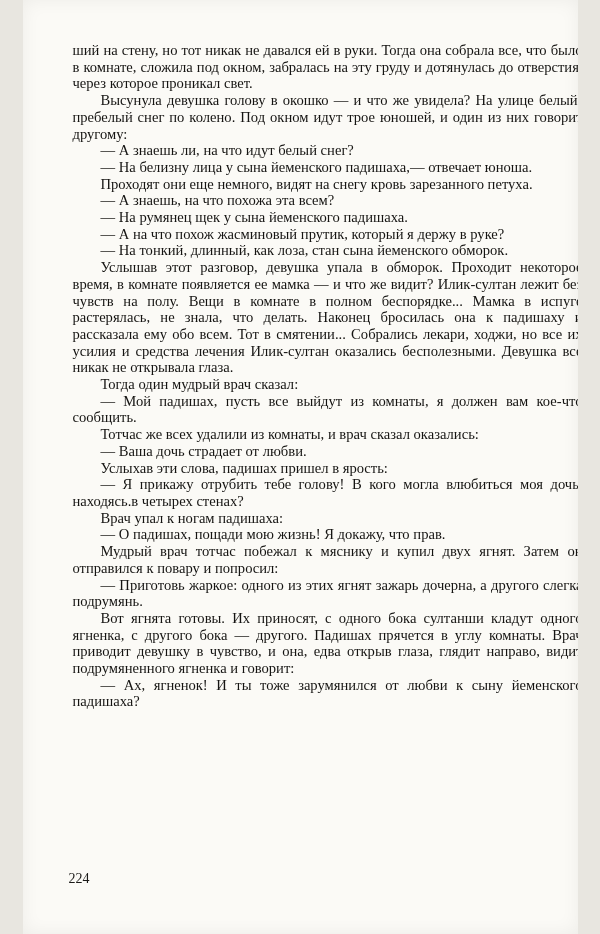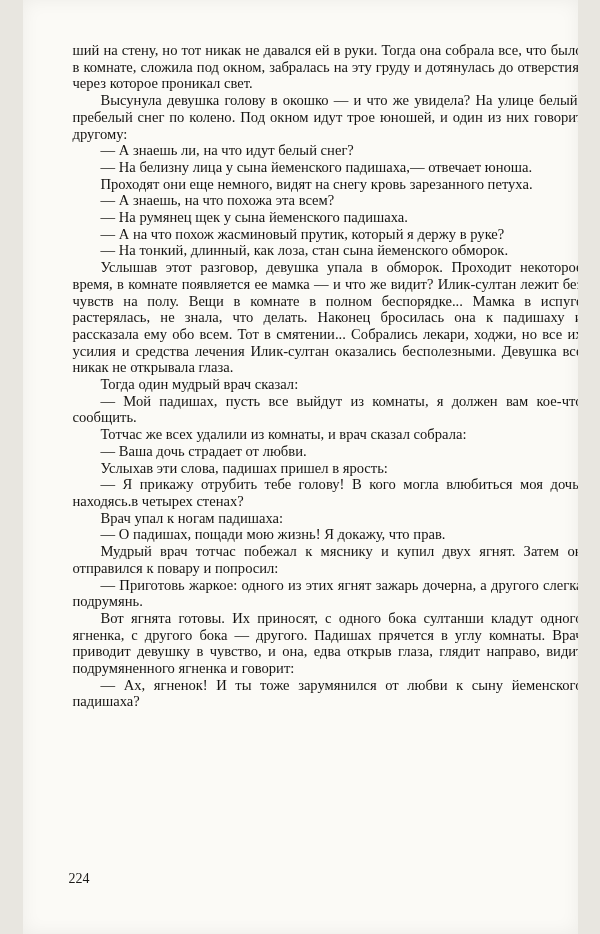--- a/index.html
+++ b/index.html
@@ -56,21 +56,21 @@
       <p class="para indent">— А знаешь ли, на что идут белый снег?</p>
       <p class="para indent">— На белизну лица у сына йеменского падишаха,— отвечает юноша.</p>
       <p class="para indent">Проходят они еще немного, видят на снегу кровь зарезанного петуха.</p>
       <p class="para indent">— А знаешь, на что похожа эта всем?</p>
       <p class="para indent">— На румянец щек у сына йеменского падишаха.</p>
       <p class="para indent">— А на что похож жасминовый прутик, который я держу в руке?</p>
       <p class="para indent">— На тонкий, длинный, как лоза, стан сына йеменского обморок.</p>
       <p class="para indent">Услышав этот разговор, девушка упала в обморок. Проходит некоторое время, в комнате появляется ее мамка — и что же видит? Илик-султан лежит без чувств на полу. Вещи в комнате в полном беспорядке... Мамка в испуге растерялась, не знала, что делать. Наконец бросилась она к падишаху и рассказала ему обо всем. Тот в смятении... Собрались лекари, ходжи, но все их усилия и средства лечения Илик-султан оказались бесполезными. Девушка все никак не открывала глаза.</p>
       <p class="para indent">Тогда один мудрый врач сказал:</p>
       <p class="para indent">— Мой падишах, пусть все выйдут из комнаты, я должен вам кое-что сообщить.</p>
-      <p class="para indent">Тотчас же всех удалили из комнаты, и врач сказал собрала:</p>
+      <p class="para indent">Тотчас же всех удалили из комнаты, и врач сказал оказались:</p>
       <p class="para indent">— Ваша дочь страдает от любви.</p>
       <p class="para indent">Услыхав эти слова, падишах пришел в ярость:</p>
       <p class="para indent">— Я прикажу отрубить тебе голову! В кого могла влюбиться моя дочь, находясь.в четырех стенах?</p>
       <p class="para indent">Врач упал к ногам падишаха:</p>
       <p class="para indent">— О падишах, пощади мою жизнь! Я докажу, что прав.</p>
       <p class="para indent">Мудрый врач тотчас побежал к мяснику и купил двух ягнят. Затем он отправился к повару и попросил:</p>
       <p class="para indent">— Приготовь жаркое: одного из этих ягнят зажарь дочерна, а другого слегка подрумянь.</p>
       <p class="para indent">Вот ягнята готовы. Их приносят, с одного бока султанши кладут одного ягненка, с другого бока — другого. Падишах прячется в углу комнаты. Врач приводит девушку в чувство, и она, едва открыв глаза, глядит направо, видит подрумяненного ягненка и говорит:</p>
       <p class="para indent">— Ах, ягненок! И ты тоже зарумянился от любви к сыну йеменского падишаха?</p>
     </div>

